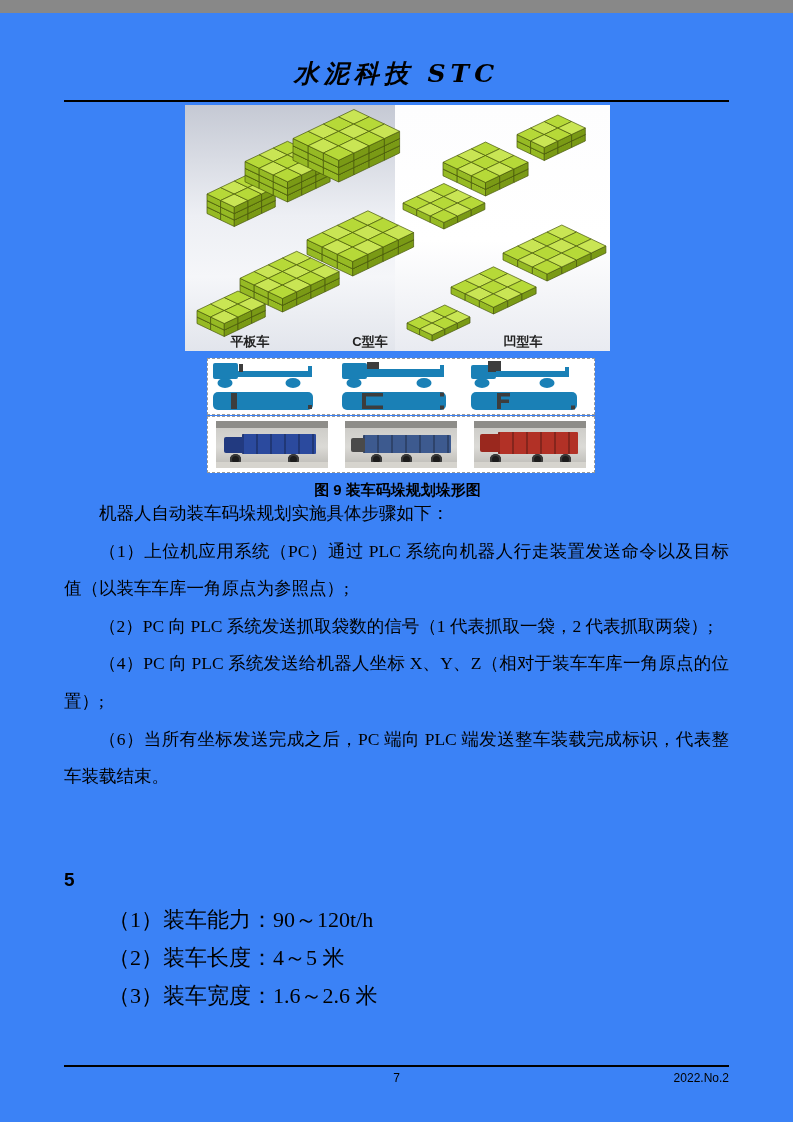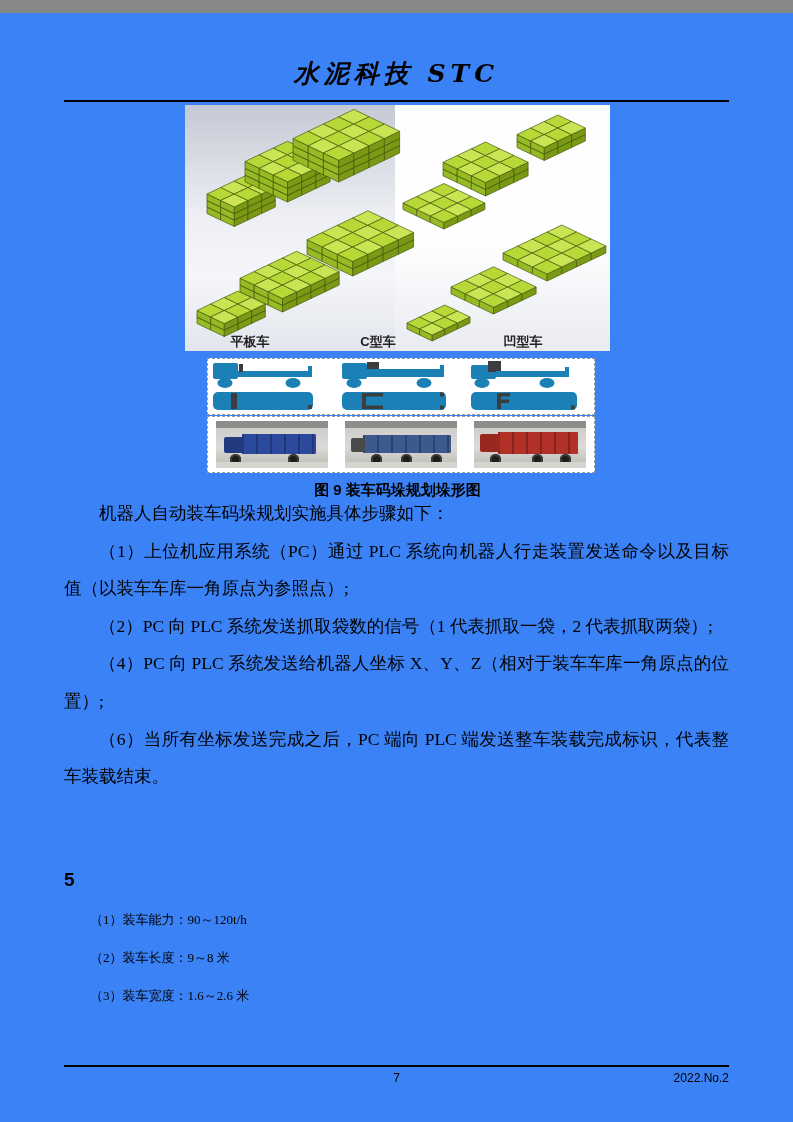--- a/index.html
+++ b/index.html
@@ -19,21 +19,21 @@
   .figure{position:absolute;left:185px;top:92px;width:425px;height:392px;}
   .pallet-area{position:absolute;left:0;top:0;width:425px;height:246px;}
   .bg-left{position:absolute;left:0;top:0;width:210px;height:246px;
     background:linear-gradient(180deg,#c5c9d4 0%,#edeff4 45%,#f5f6f9 70%,#e2e5ec 100%);}
   .bg-right{position:absolute;left:210px;top:0;width:215px;height:246px;
     background:linear-gradient(180deg,#fdfdfe 0%,#ffffff 55%,#e9ebf1 100%);}
   .pallets{position:absolute;left:0;top:0;}
   .truck-label{position:absolute;top:228px;width:90px;text-align:center;
     font-family:"Liberation Sans","DejaVu Sans",sans-serif;
     font-weight:bold;font-size:13px;color:#222;}
-  .tl-0{left:20px;font-family:Liberation Serif, serif;} .tl-1{left:148px;} .tl-2{left:293px;}
+  .tl-0{left:20px;font-family:Liberation Serif, serif;} .tl-1{left:140px;} .tl-2{left:293px;}
   .diagram-box{position:absolute;left:22px;top:253px;width:386px;height:55px;
     border:1px dashed #9a9a9a;background:#fff;display:flex;}
   .t-cell{flex:1;display:flex;justify-content:center;align-items:center;}
   .photo-box{position:absolute;left:22px;top:311px;width:386px;height:55px;
     border:1px dashed #9a9a9a;background:#fff;display:flex;
     justify-content:space-around;align-items:center;}
   .photo{position:relative;width:112px;height:47px;overflow:hidden;
     background:linear-gradient(180deg,#c9c8c4 0%,#dbdad6 55%,#bab8b3 100%);}
   .p-roof{position:absolute;left:0;top:0;width:100%;height:7px;background:#8e8d89;}
   .p-ground{position:absolute;left:0;bottom:0;width:100%;height:6px;background:#d6d4ce;}
@@ -48,21 +48,21 @@
     font-weight:bold;font-size:15px;}
   
   .body-text{position:absolute;left:64px;top:482px;width:665px;
     font-size:17.5px;line-height:37.6px;text-align:justify;}
   .body-text p{margin:0;text-indent:2em;}
   .section-heading{position:absolute;left:64px;top:856px;
     font-family:"Liberation Sans","DejaVu Sans",sans-serif;
     font-weight:bold;font-size:19px;display:flex;}
   .section-number{width:32px;}
   .specs{position:absolute;left:64px;top:888px;width:665px;
-    font-size:13px;line-height:38px;}
+    font-size:22px;line-height:38px;}
   .specs div{text-indent:2em;}
   
   .footer-rule{position:absolute;left:64px;top:1052px;width:665px;height:2px;background:#000;}
   .page-number{position:absolute;left:64px;top:1058px;width:665px;text-align:center;
     font-family:"Liberation Sans","DejaVu Sans",sans-serif;font-size:12px;}
   .issue-number{position:absolute;top:1058px;right:64px;
     font-family:"Liberation Sans","DejaVu Sans",sans-serif;font-size:12px;}
 </style>
 </head>
 <body>
@@ -520,21 +520,21 @@
     <p>（4）PC 向 PLC 系统发送给机器人坐标 X、Y、Z（相对于装车车库一角原点的位置）;</p>
     <p>（6）当所有坐标发送完成之后，PC 端向 PLC 端发送整车装载完成标识，代表整车装载结束。</p>
   </div>
 
   <div class="section-heading">
     <span class="section-number">5</span>
   </div>
 
   <div class="specs">
     <div>（1）装车能力：90～120t/h</div>
-    <div>（2）装车长度：9～8 米</div>
+    <div>（2）装车长度：4～5 米</div>
     <div>（3）装车宽度：1.6～2.6 米</div>
   </div>
 
   <div class="footer-rule"></div>
   <div class="page-number">7</div>
   <div class="issue-number">2022.No.2</div>
 
 </div>
 
 </body></html>

